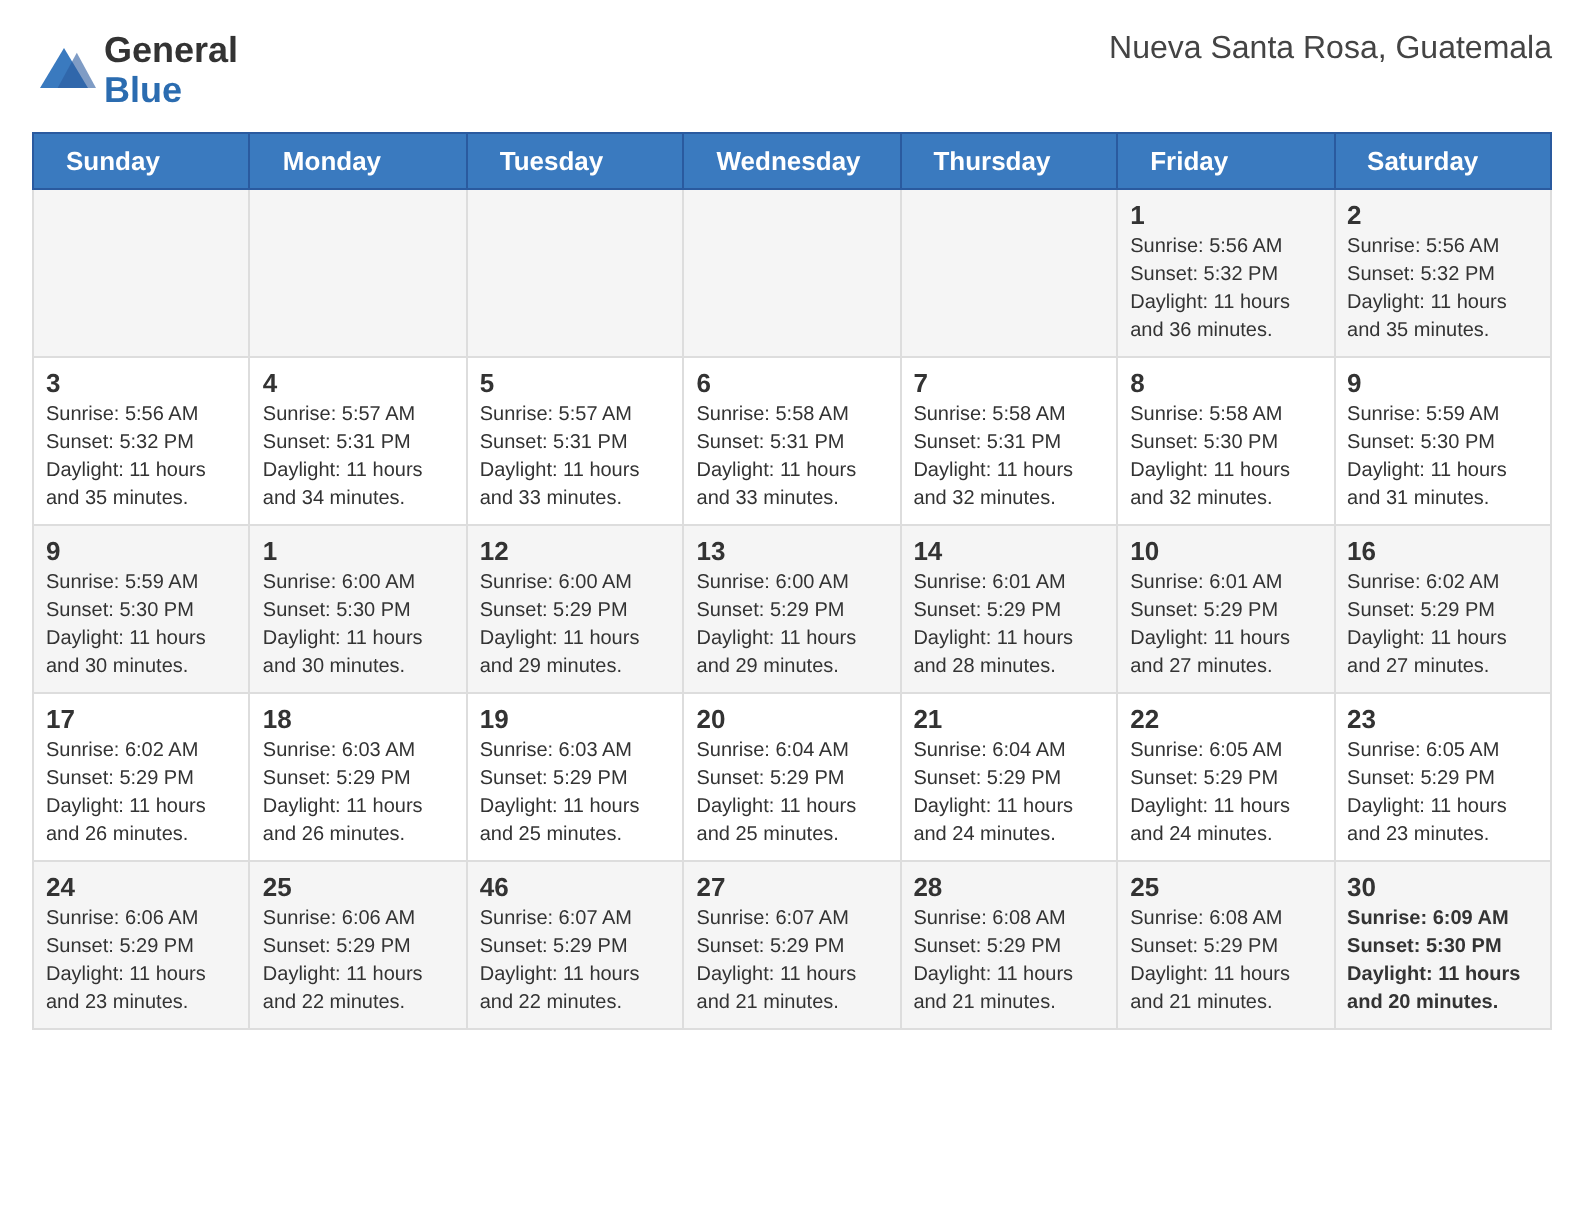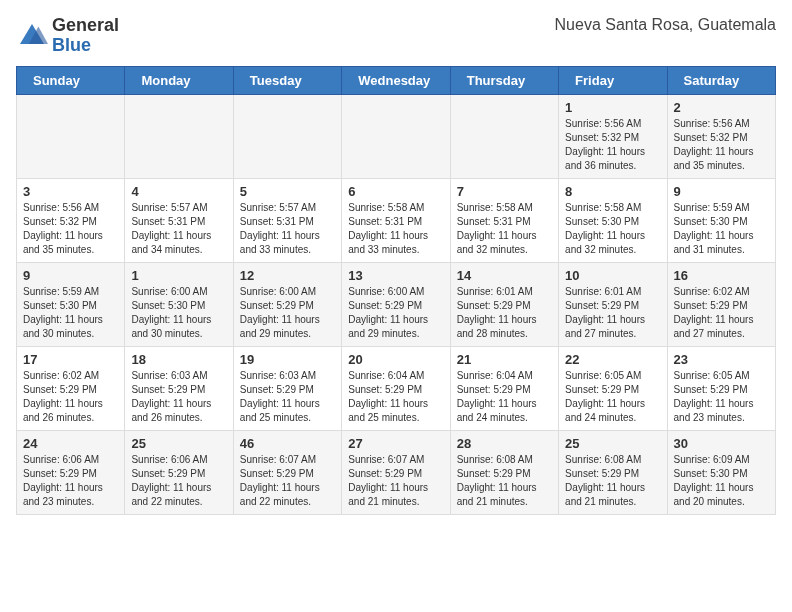--- a/index.html
+++ b/index.html
@@ -300,19 +300,19 @@
 Daylight: 11 hours and 21 minutes.</div>
         </td>
         <td>
           <div class="day-number">25</div>
           <div class="day-info" style="white-space: pre-line;">Sunrise: 6:08 AM
 Sunset: 5:29 PM
 Daylight: 11 hours and 21 minutes.</div>
         </td>
         <td>
           <div class="day-number">30</div>
-          <div class="day-info" style="white-space: pre-line;">Sunrise: 6:09 AM
+          <div class="day-info" style="white-space: pre-line; font-weight: bold;">Sunrise: 6:09 AM
 Sunset: 5:30 PM
 Daylight: 11 hours and 20 minutes.</div>
         </td>
       </tr>
     </tbody>
 </table>
 
 </body></html>

